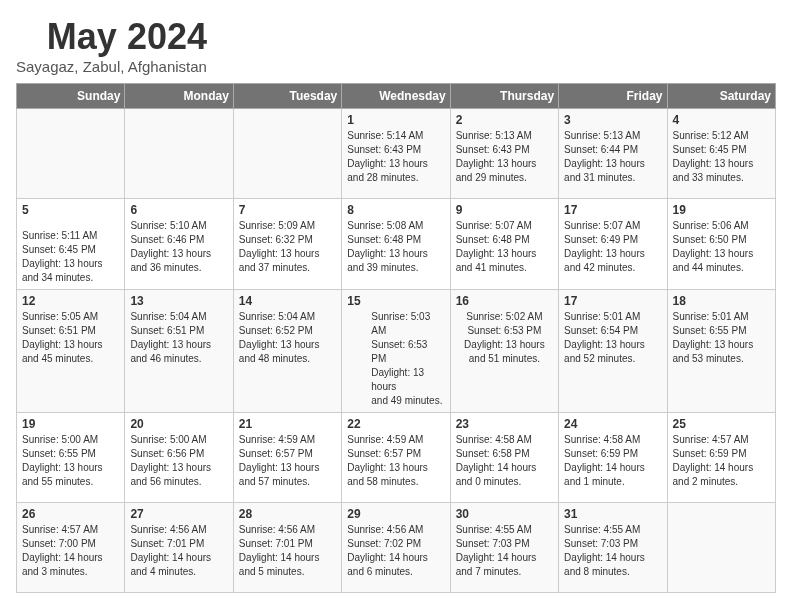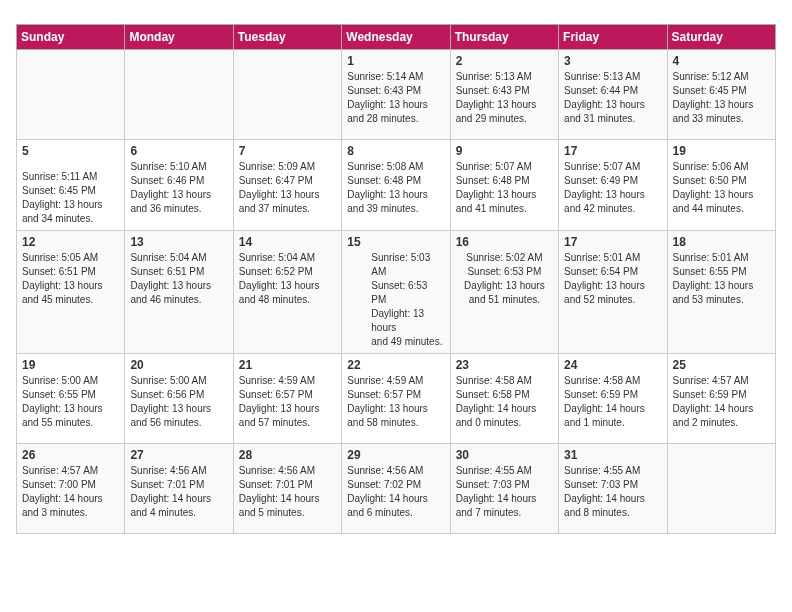--- a/index.html
+++ b/index.html
@@ -41,26 +41,26 @@
     .location {
       font-size: 15px;
       color: #555;
     }
     table {
       width: 100%;
       border-collapse: collapse;
       table-layout: fixed;
     }
     thead tr th {
-      background: #be185d;
+      background: #737373;
       color: #fff;
       font-size: 12px;
       font-weight: bold;
       padding: 5px 4px;
-      text-align: left;
+      text-align: right;
       border: 1px solid #aaa;
     }
     tbody tr td {
       vertical-align: top;
       border: 1px solid #ccc;
       padding: 4px 5px;
       font-size: 10px;
       color: #333;
       height: 90px;
       background: #fff;
@@ -76,20 +76,24 @@
     }
     .cell-text {
       font-size: 10px;
       line-height: 1.4;
     }
   </style>
 </head>
 <body>
 
 <div class="header">
+  <div class="title-block">
+    <div class="month-title">May 2024</div>
+    <div class="location">Sayagaz, Zabul, Afghanistan</div>
+  </div>
 </div>
 
 <table>
   <thead>
     <tr>
     <th>Sunday</th>
         <th>Monday</th>
         <th>Tuesday</th>
         <th>Wednesday</th>
         <th>Thursday</th>
@@ -142,21 +146,21 @@
         <td>
           <span class="day-num">6</span>
           <div class="cell-text" style="white-space: pre-line;">Sunrise: 5:10 AM
 Sunset: 6:46 PM
 Daylight: 13 hours
 and 36 minutes.</div>
         </td>
         <td>
           <span class="day-num">7</span>
           <div class="cell-text" style="white-space: pre-line;">Sunrise: 5:09 AM
-Sunset: 6:47 PM
+Sunset: 6:32 PM
 Daylight: 13 hours
 and 37 minutes.</div>
         </td>
         <td>
           <span class="day-num">8</span>
           <div class="cell-text" style="white-space: pre-line;">Sunrise: 5:08 AM
 Sunset: 6:48 PM
 Daylight: 13 hours
 and 39 minutes.</div>
         </td>

